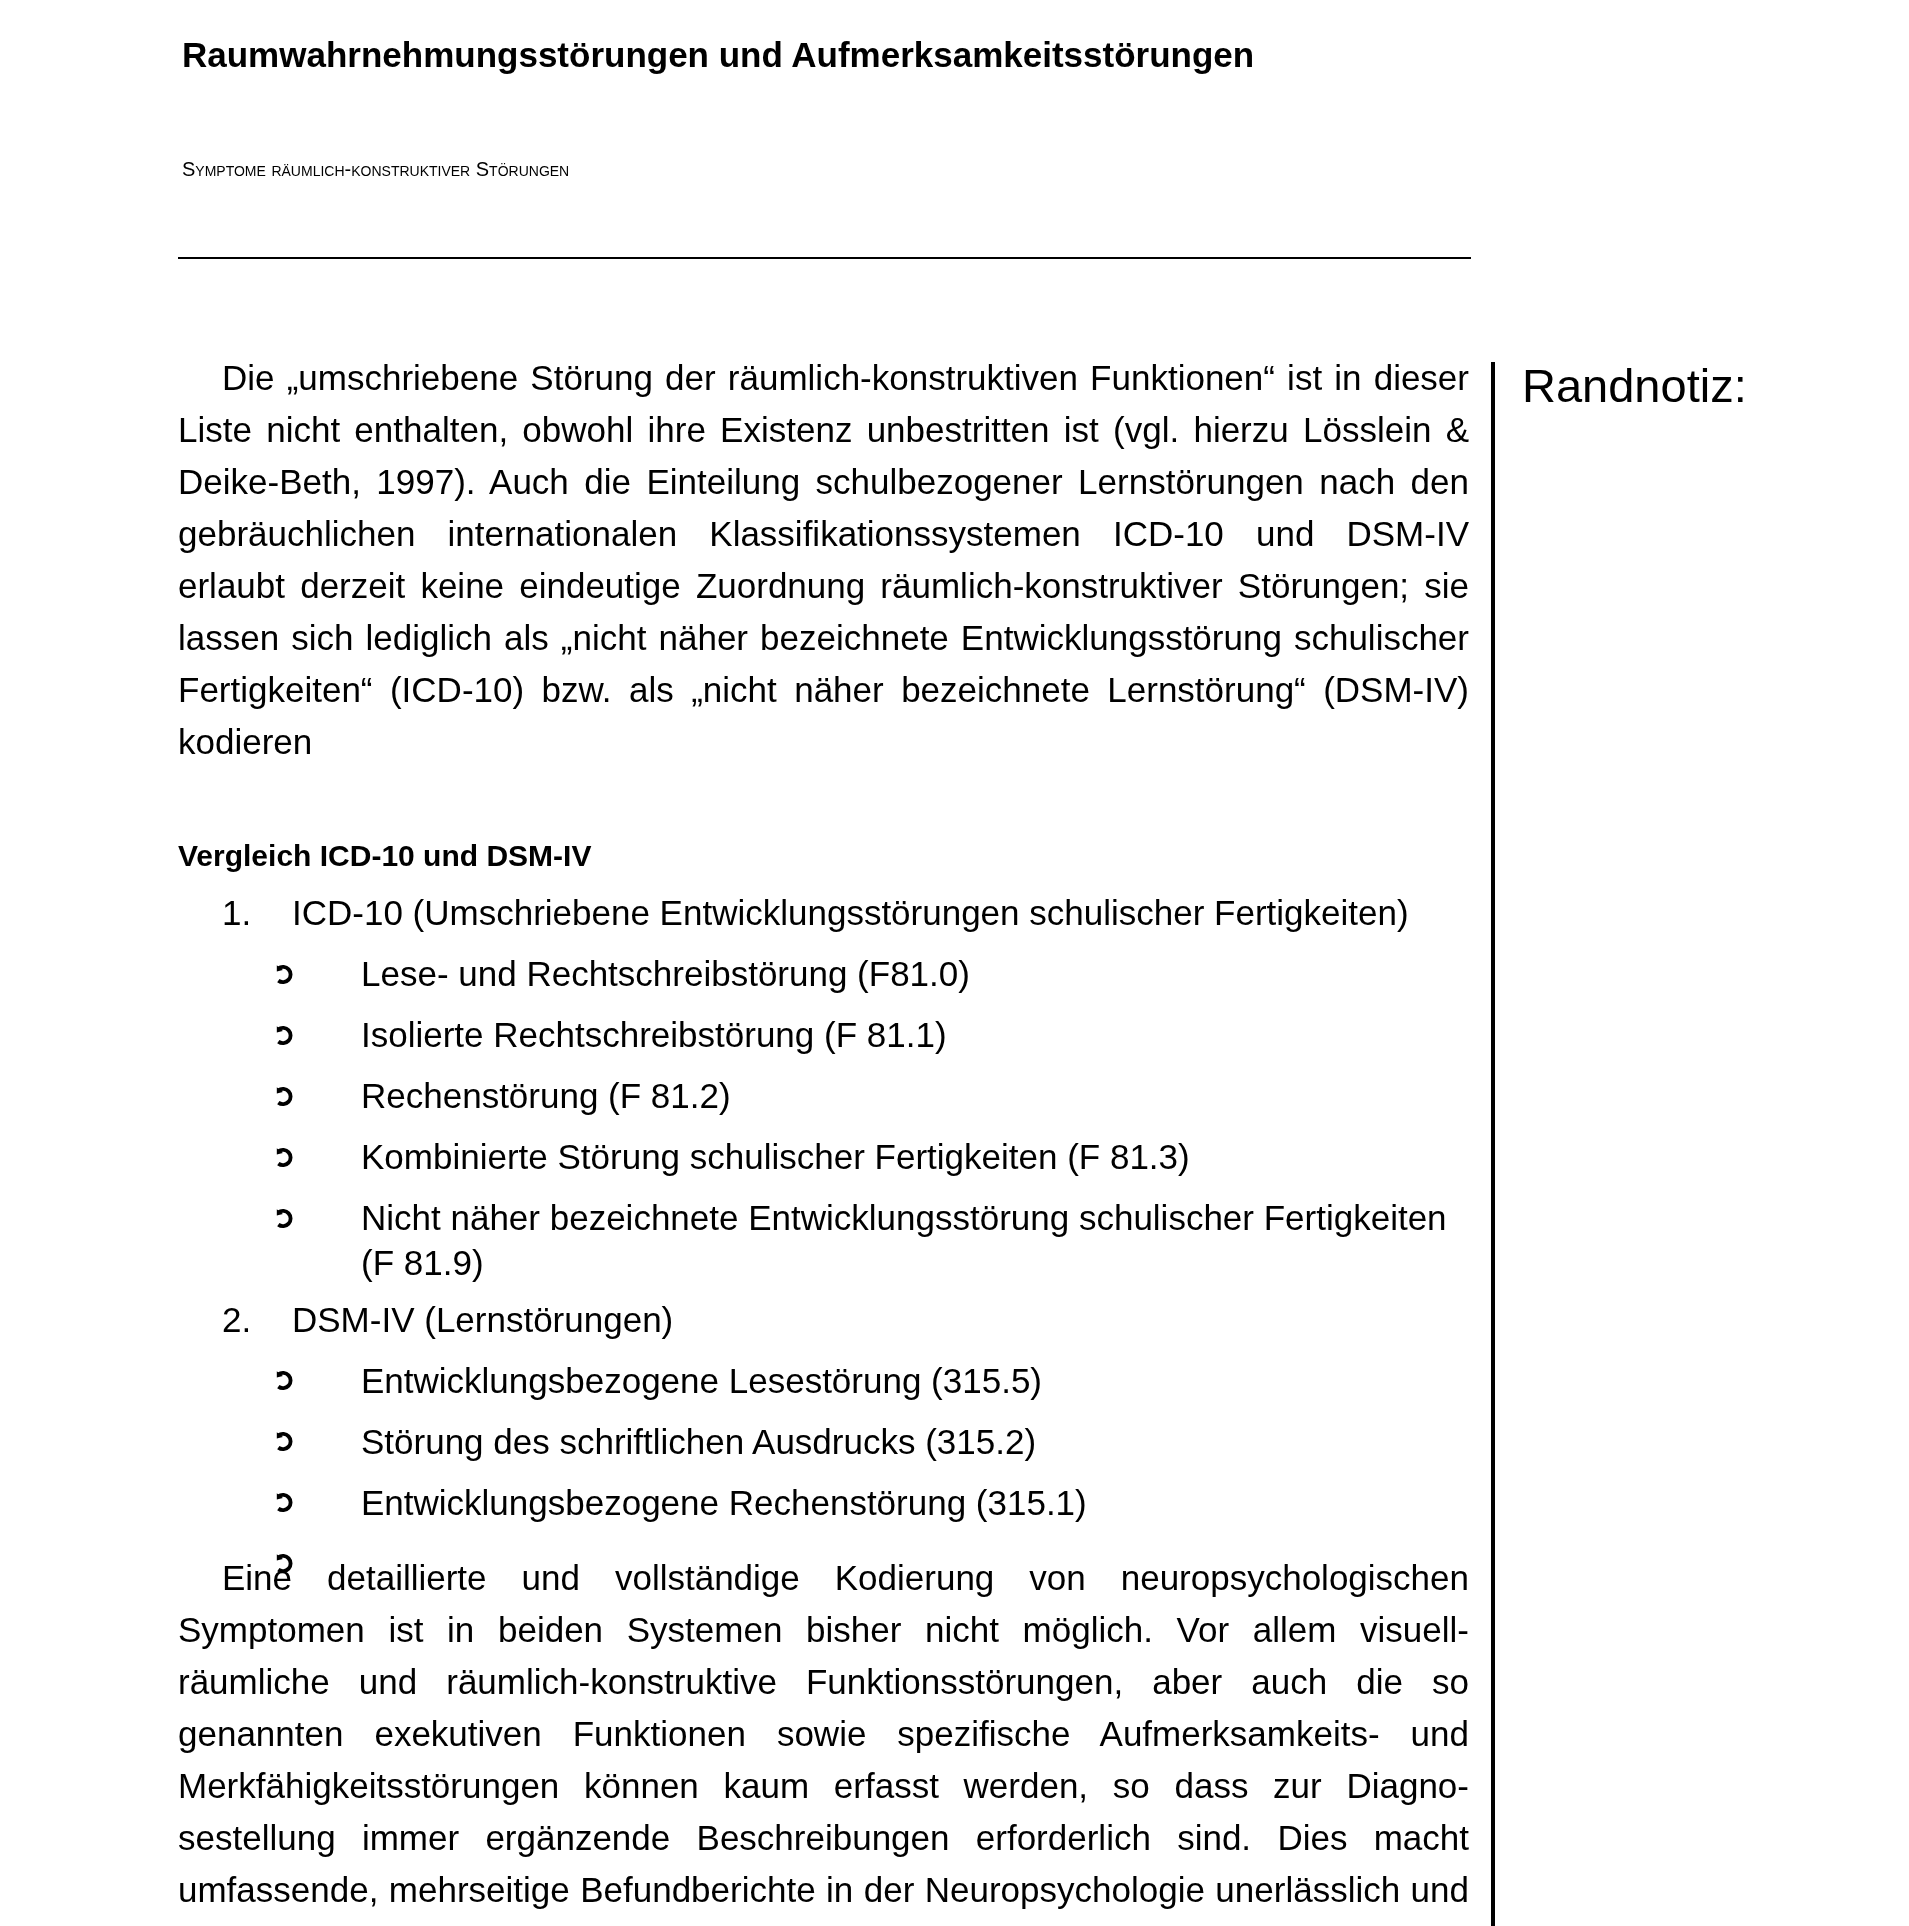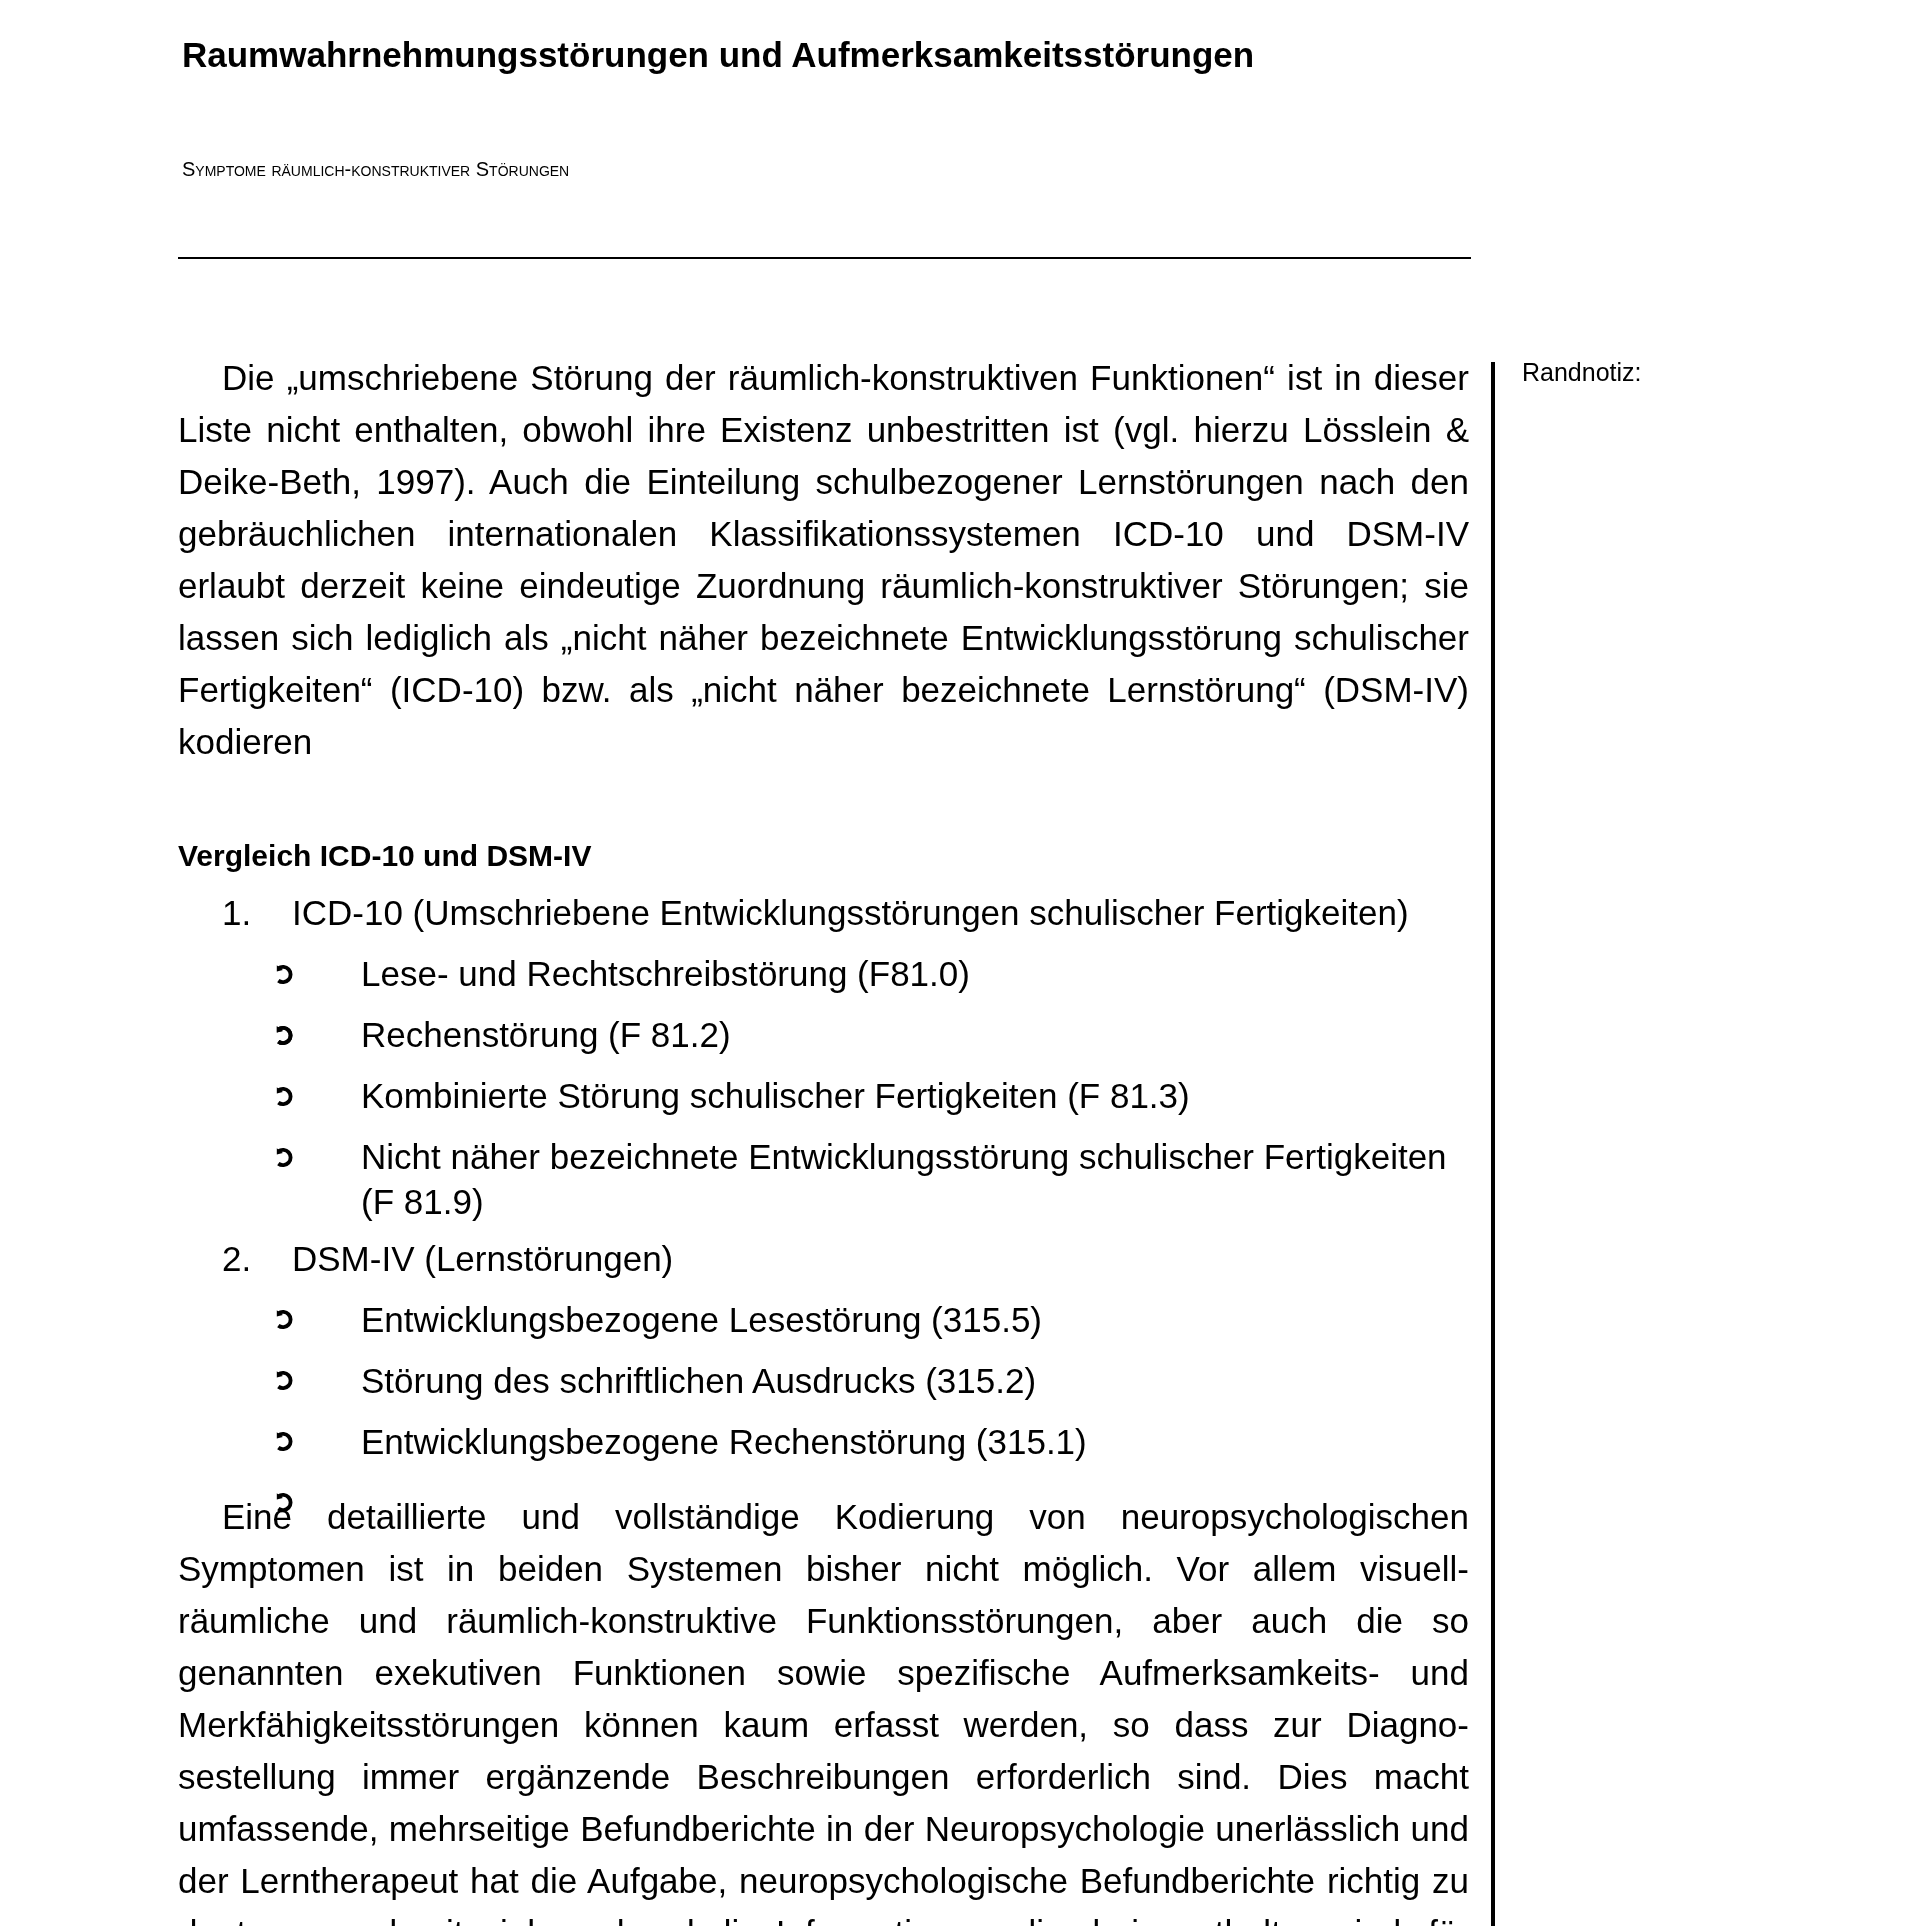--- a/index.html
+++ b/index.html
@@ -3,21 +3,21 @@
 <meta charset="utf-8">
 <style>
   html, body { margin: 0; padding: 0; background: #ffffff; }
   body { width: 1910px; height: 2703px; position: relative; overflow: hidden;
          font-family: "Liberation Sans", sans-serif; color: #000; }
   .abs { position: absolute; }
   .header-title { left: 182px; top: 35px; font-size: 35px; font-weight: bold; white-space: nowrap; }
   .header-sub { left: 182px; top: 158px; font-size: 20px; font-variant: small-caps; white-space: nowrap; letter-spacing: 0px; }
   .header-rule { left: 178px; top: 257px; width: 1293px; height: 2.3px; background: #000; }
   .margin-line { left: 1491px; top: 362px; width: 3.5px; height: 2244px; background: #000; }
-  .margin-note { left: 1522px; top: 358px; font-size: 25px; white-space: nowrap; text-align: right; }
+  .margin-note { left: 1522px; top: 358px; font-size: 47px; white-space: nowrap; text-align: right; }
   .main { left: 178px; top: 352px; width: 1291px; font-size: 35px; line-height: 52px; }
   .para { margin: 0; text-align: justify; text-indent: 44px; hyphens: manual; }
   .section-heading { margin: 62px 0 8px 0; font-weight: bold; font-size: 30px; line-height: 52px; }
   .ol-item { position: relative; padding-left: 114px; margin: 4.6px 0 0 0; text-align: justify; line-height: 45px; }
   .ol-num { position: absolute; left: 44px; top: 0; }
   .bullet-list { margin: 0; padding: 0; list-style: none; }
   .bullet-item { position: relative; padding-left: 183px; margin-top: 16px; line-height: 45px; text-align: justify; }
   .bullet-icon { position: absolute; left: 98px; top: 11.6px; width: 17.7px; height: 23px; }
   .para2 { margin-top: 27px; }
 </style>
@@ -48,20 +48,21 @@
             <path d="M6 14 A20 20 0 1 1 6 46" fill="none" stroke="#000" stroke-width="10"></path>
             <path d="M2 6 L18 18 L2 22 Z" fill="#000"></path>
           </svg>
         <span>Lese- und Rechtschreibstörung (F81.0)</span>
       </li>
       <li class="bullet-item">
         <svg class="bullet-icon" viewBox="0 0 46 60">
             <path d="M6 14 A20 20 0 1 1 6 46" fill="none" stroke="#000" stroke-width="10"></path>
             <path d="M2 6 L18 18 L2 22 Z" fill="#000"></path>
           </svg>
+        <span>Isolierte Rechtschreibstörung (F 81.1)</span>
       </li>
       <li class="bullet-item">
         <svg class="bullet-icon" viewBox="0 0 46 60">
             <path d="M6 14 A20 20 0 1 1 6 46" fill="none" stroke="#000" stroke-width="10"></path>
             <path d="M2 6 L18 18 L2 22 Z" fill="#000"></path>
           </svg>
         <span>Rechenstörung (F 81.2)</span>
       </li>
       <li class="bullet-item">
         <svg class="bullet-icon" viewBox="0 0 46 60">

